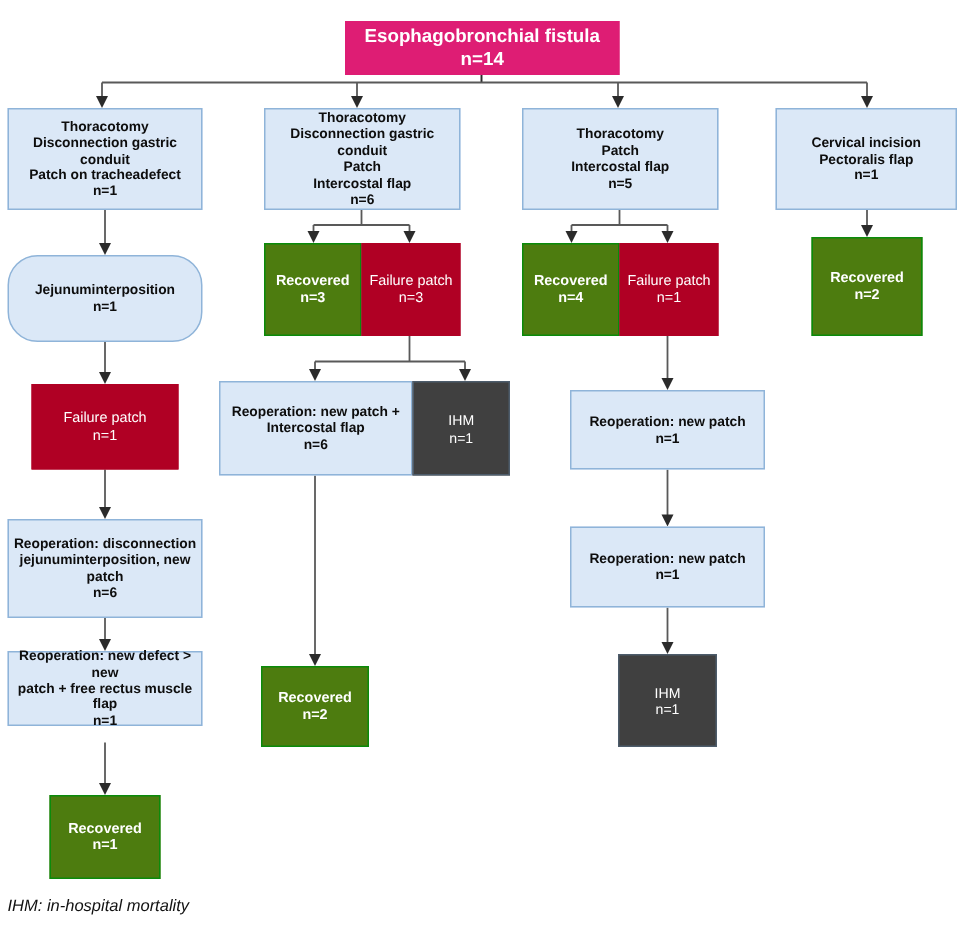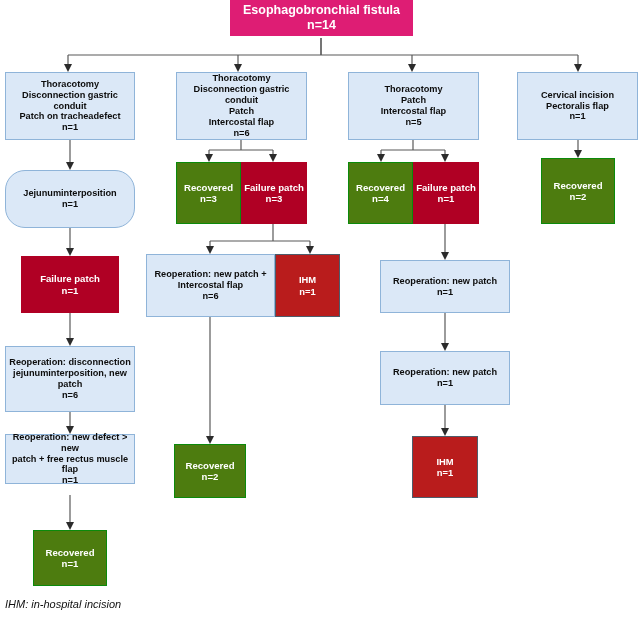--- a/index.html
+++ b/index.html
@@ -41,28 +41,28 @@
     color:#ffffff;
     border:1px solid #0b8a0b;
     font-size:9.6px;
     font-weight:bold;
   }
   .fail{
     background:#b00024;
     color:#ffffff;
     border:1px solid #b00024;
     font-size:9.6px;
-    font-weight:bold;
+    font-weight:normal;
   }
   .ihm{
-    background:#b91c1c;
+    background:#404040;
     color:#ffffff;
     border:1px solid #4d5c6b;
     font-size:9.4px;
-    font-weight:bold;
+    font-weight:normal;
   }
   .footnote{
     position:absolute;
     left:5px;top:598px;
     font-size:11px;
     font-style:italic;
     color:#111111;
     z-index:3;
   }
   svg#wires{position:absolute;left:0;top:0;width:644px;height:618px;z-index:1;}
@@ -130,21 +130,21 @@
     <path class="ln" d="M445,313 L445,345"></path>
     <polygon points="445,351 441,343 449,343" fill="#2b2b2b"></polygon>
 
     <path class="ln" d="M445,405 L445,430"></path>
     <polygon points="445,436 441,428 449,428" fill="#2b2b2b"></polygon>
 
     <path class="ln" d="M578,140 L578,152"></path>
     <polygon points="578,158 574,150 582,150" fill="#2b2b2b"></polygon>
   </svg>
 
-  <div class="node root" style="left:230px;top:0;width:183px;height:36px;">Esophagobronchial fistula
+  <div class="node root" style="left:230px;top:14px;width:183px;height:36px;">Esophagobronchial fistula
 n=14</div>
 
   <div class="node proc" style="left:5px;top:72px;width:130px;height:68px;">Thoracotomy
 Disconnection gastric conduit
 Patch on tracheadefect
 n=1</div>
 
   <div class="node proc" style="left:5px;top:170px;width:130px;height:58px;border-radius:20px;">Jejunuminterposition
 n=1</div>
 
@@ -205,15 +205,15 @@
   <div class="node ihm" style="left:412px;top:436px;width:66px;height:62px;">IHM
 n=1</div>
 
   <div class="node proc" style="left:517px;top:72px;width:121px;height:68px;">Cervical incision
 Pectoralis flap
 n=1</div>
 
   <div class="node ok" style="left:541px;top:158px;width:74px;height:66px;">Recovered
 n=2</div>
 
-  <div class="footnote">IHM: in-hospital incision</div>
+  <div class="footnote">IHM: in-hospital mortality</div>
 
 </div>
 
 </body></html>

